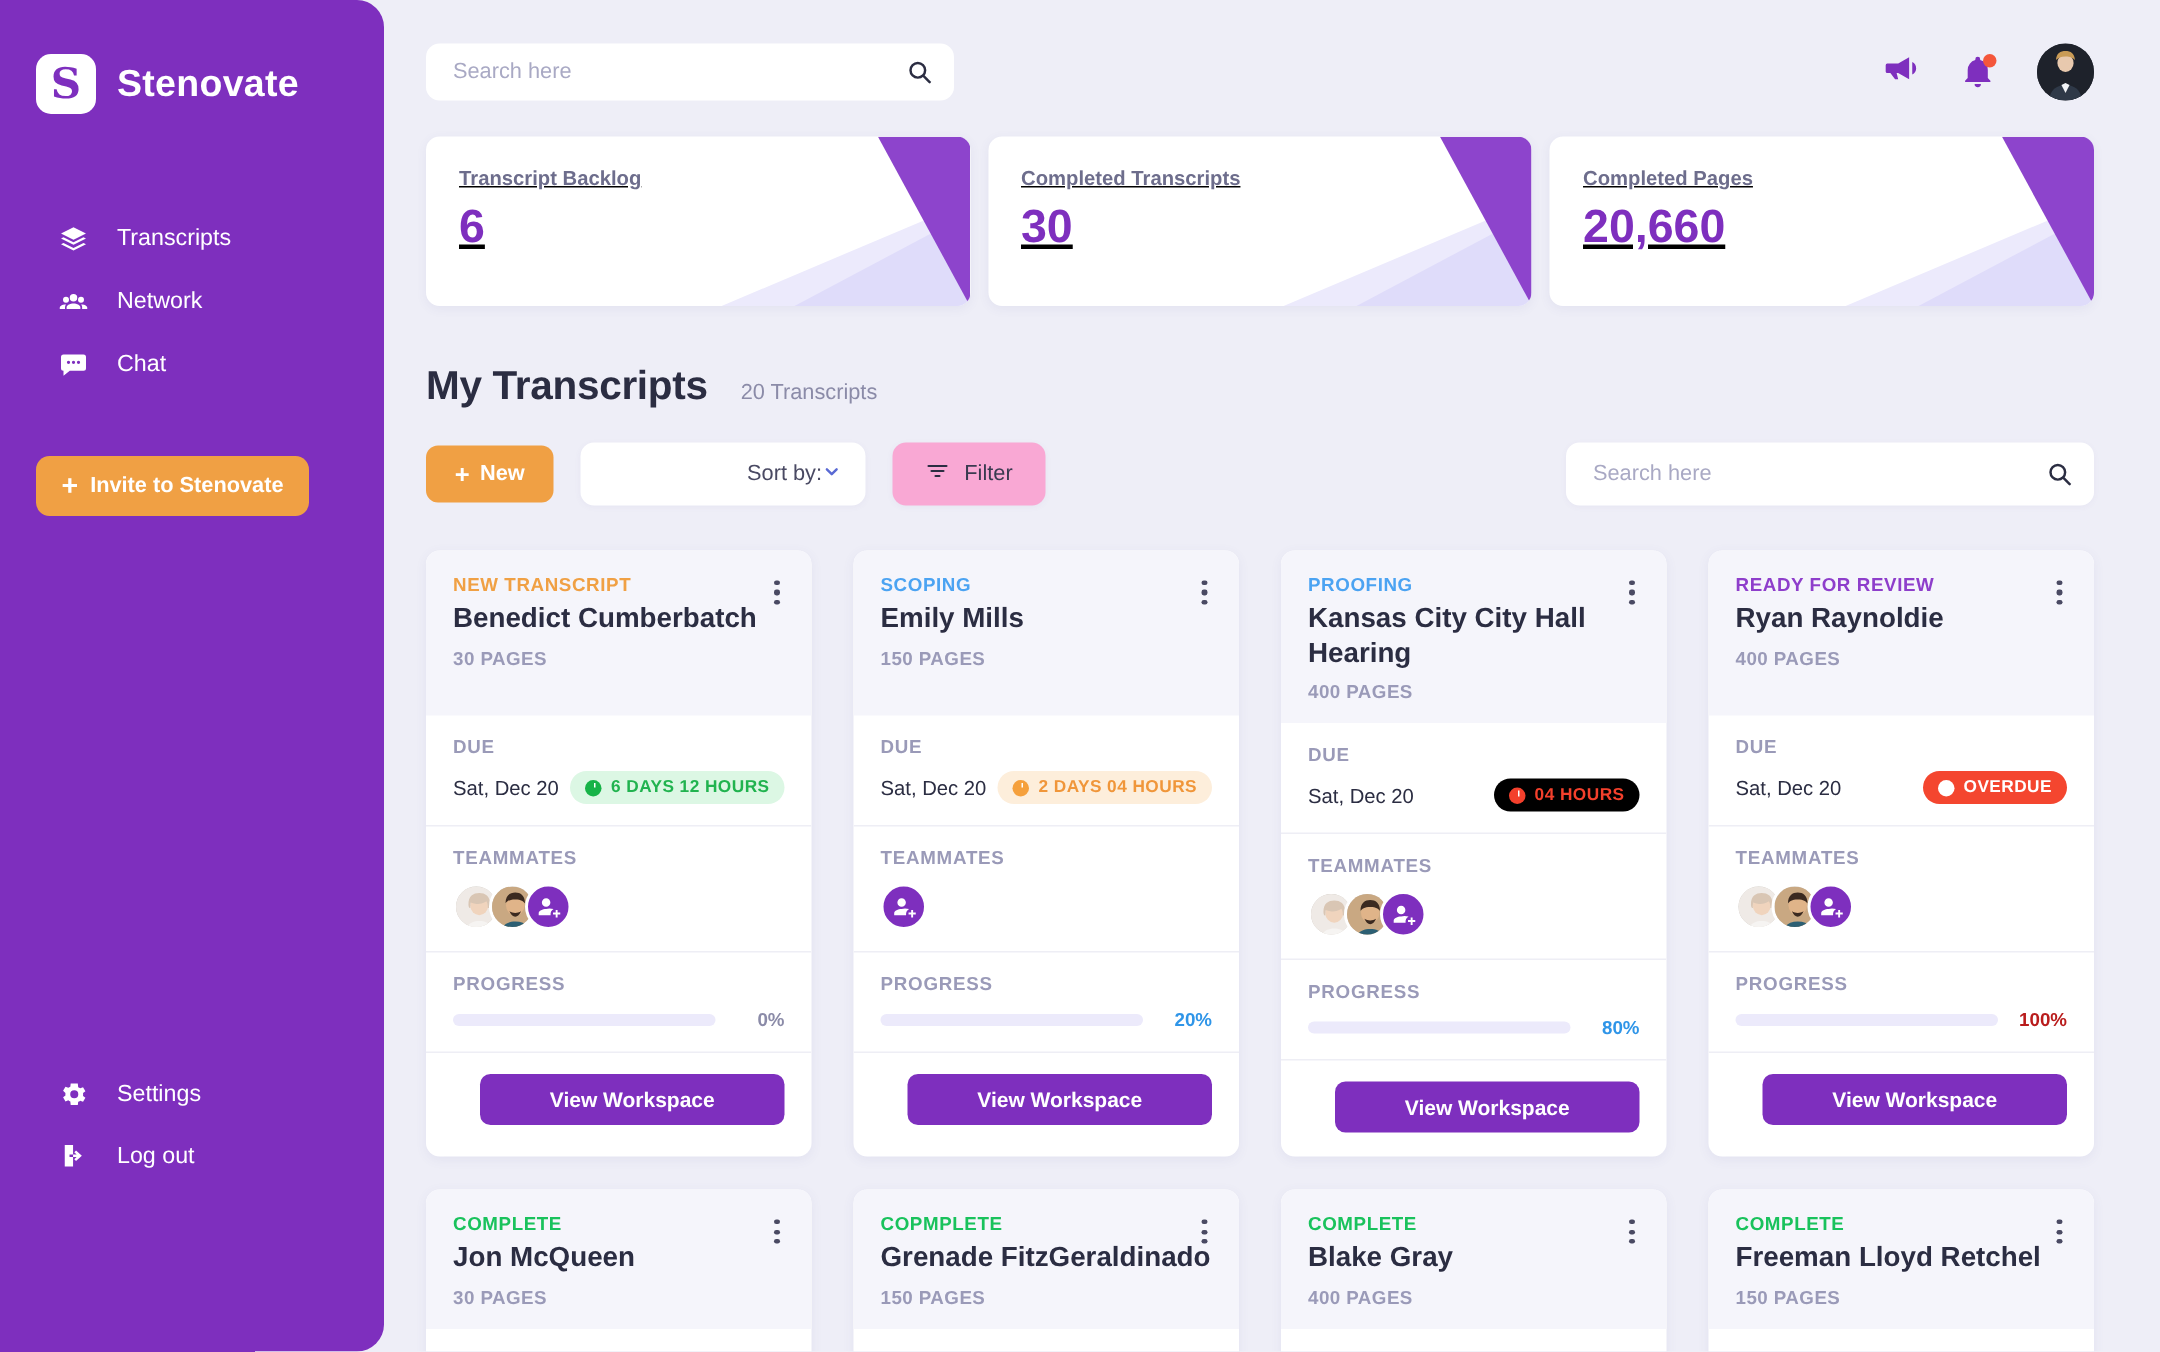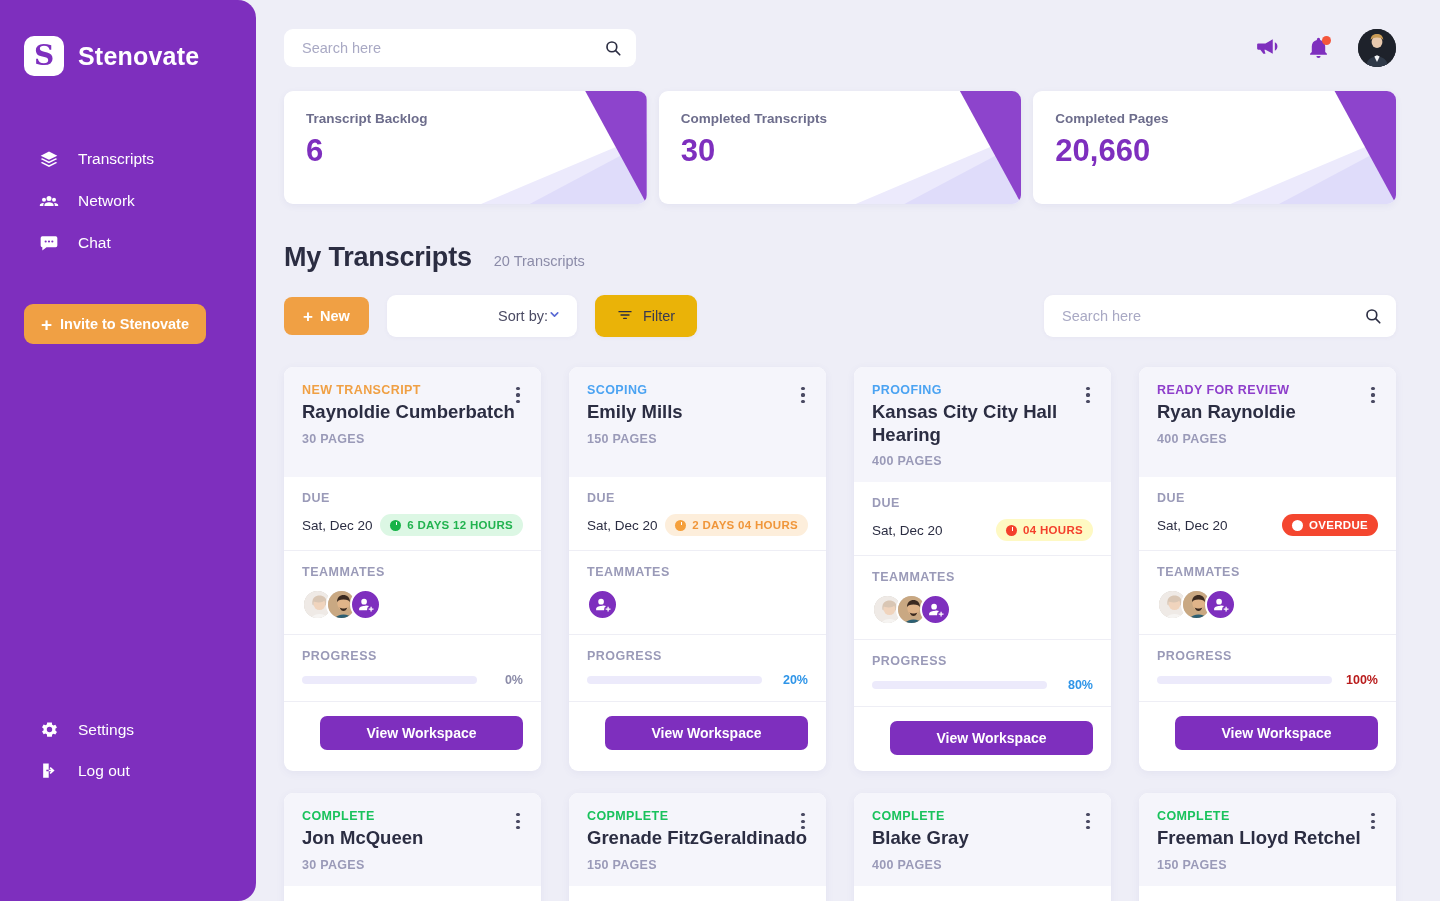--- a/index.html
+++ b/index.html
@@ -74,21 +74,21 @@
   .bell-dot {
     position: absolute; right: -1px; top: -1px;
     width: 9px; height: 9px; border-radius: 50%; background: #f4563b;
   }
   .avatar-top {
     width: 38px; height: 38px; border-radius: 50%;
     background: #2b2f3a; overflow: hidden; position: relative; cursor: pointer;
   }
 
   
-  .stats { display: flex; gap: 12px; padding: 24px 44px 0 28px; }
+  .stats { display: flex; gap: 12px; padding: 24px 44px 0 28px; text-decoration: underline; }
   .stat-card {
     flex: 1; height: 113px; background: #fff; border-radius: 9px;
     position: relative; overflow: hidden;
     box-shadow: 0 2px 7px rgba(90,80,150,.07);
     padding: 20px 22px;
   }
   .stat-label { font-size: 13.5px; font-weight: 700; color: #6d6d8c; position: relative; z-index: 3; }
   .stat-value { font-size: 31px; font-weight: 700; color: #7e2fbe; margin-top: 7px; position: relative; z-index: 3; }
   .corner-dark {
     position: absolute; right: 0; top: 0; width: 96px; height: 113px;
@@ -120,21 +120,21 @@
   }
   .btn-new .plus { font-size: 17px; line-height: 1; }
   .sort-box {
     width: 190px; height: 42px; background: #fff; border-radius: 9px;
     display: flex; align-items: center; justify-content: flex-end;
     padding: 0 16px; cursor: pointer;
     font-size: 14.5px; color: #4a4a63;
     box-shadow: 0 1px 4px rgba(90,80,150,.05);
   }
   .filter-box {
-    width: 102px; height: 42px; background: #eab308; border-radius: 9px;
+    width: 102px; height: 42px; background: #f9a8d4; border-radius: 9px;
     display: flex; align-items: center; justify-content: center; gap: 10px;
     cursor: pointer; font-size: 14.5px; color: #3a3a50;
     box-shadow: 0 1px 4px rgba(90,80,150,.05);
   }
   .list-search {
     margin-left: auto; position: relative; width: 352px; height: 42px;
     background: #fff; border-radius: 9px; display: flex; align-items: center;
     box-shadow: 0 1px 4px rgba(90,80,150,.05);
   }
   .list-search input {
@@ -372,21 +372,21 @@
 
     <div class="grid" id="grid1">
         <div class="t-card">
           <div class="t-head">
             <div class="kebab">
               <i></i>
               <i></i>
               <i></i>
             </div>
             <div class="t-status" style="color:#f0a044">NEW TRANSCRIPT</div>
-            <div class="t-name">Raynoldie Cumberbatch</div>
+            <div class="t-name">Benedict Cumberbatch</div>
             <div class="t-pages">30 PAGES</div>
           </div>
           <div class="t-sec">
             <div class="sec-label">DUE</div>
             <div class="due-row">
               <span class="due-date">Sat, Dec 20</span>
               <span class="due-badge" style="color:#21b34f;background:#dcf7e4">
                 <span class="badge-dot" style="background:#17b348"></span>
                 <span>6 DAYS  12 HOURS</span>
               </span>
@@ -472,21 +472,21 @@
               <i></i>
             </div>
             <div class="t-status" style="color:#4ba3f2">PROOFING</div>
             <div class="t-name">Kansas City City Hall Hearing</div>
             <div class="t-pages">400 PAGES</div>
           </div>
           <div class="t-sec">
             <div class="sec-label">DUE</div>
             <div class="due-row">
               <span class="due-date">Sat, Dec 20</span>
-              <span class="due-badge" style="color:#f4402c;background:#fef9c3">
+              <span class="due-badge" style="color:#f4402c;background:#000000">
                 <span class="badge-dot" style="background:#f4402c"></span>
                 <span>04 HOURS</span>
               </span>
             </div>
           </div>
           <div class="t-sec">
             <div class="sec-label">TEAMMATES</div>
             <div class="avatars">
               <span class="av"><svg width="31" height="31" viewBox="0 0 31 31">
                   <rect width="31" height="31" fill="#efeae6"></rect>

